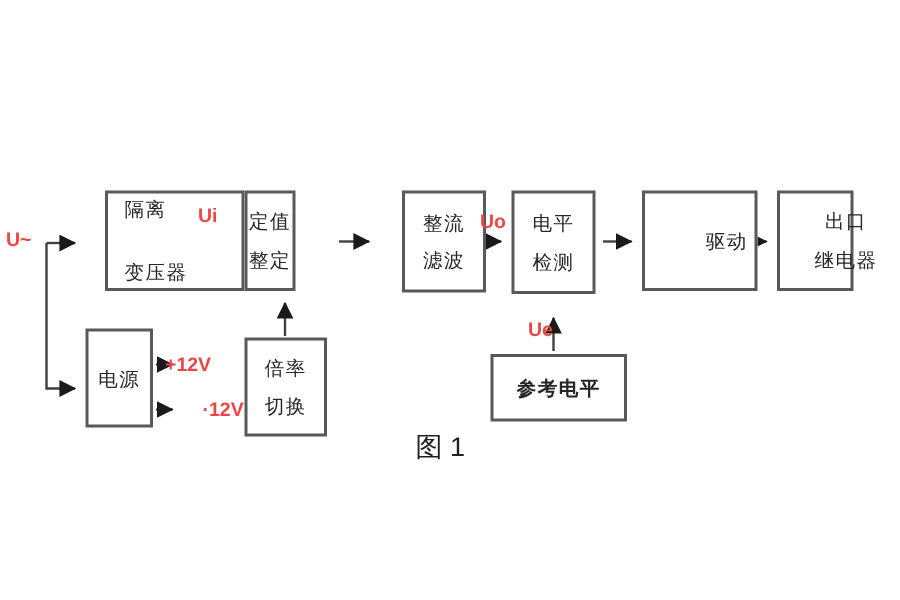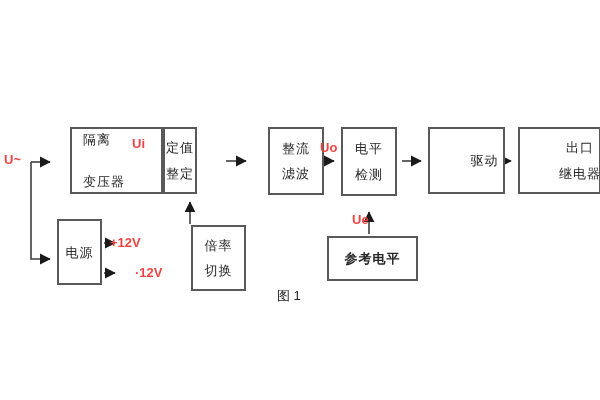--- a/index.html
+++ b/index.html
@@ -16,31 +16,31 @@
     display:flex;flex-direction:column;justify-content:space-evenly;align-items:center;
     font-size:13px;font-weight:500;line-height:1;letter-spacing:1px;
   }
   .box span{white-space:nowrap;}
   .box.left-align{align-items:flex-start;padding-left:11px;}
   .lbl{
     position:absolute;font-size:13px;font-weight:700;color:#ef4444;
     white-space:nowrap;line-height:1;
   }
   .caption{
-    position:absolute;font-size:13px;font-weight:500;color:#1f1f1f;white-space:nowrap;line-height:1;
+    position:absolute;font-size:18px;font-weight:500;color:#1f1f1f;white-space:nowrap;line-height:1;
   }
   
   #b-isolation{left:70px;top:127px;width:93px;height:67px;gap:24px;}
   #b-setting{left:163px;top:127px;width:34px;height:67px;}
   #b-rectify{left:268px;top:127px;width:56px;height:68px;}
   #b-level{left:341px;top:127px;width:56px;height:69px;}
   #b-drive{left:428px;top:127px;width:77px;height:67px;padding-left:36px;}
-  #b-relay{left:518px;top:127px;width:83px;height:67px;padding-left:41px;}
+  #b-relay{left:518px;top:127px;width:51px;height:67px;padding-left:41px;}
   #b-power{left:57px;top:219px;width:45px;height:66px;}
-  #b-ratio{left:163px;top:225px;width:55px;height:66px;margin-left:28px;}
+  #b-ratio{left:163px;top:225px;width:55px;height:66px;}
   #b-reference{left:327px;top:236px;width:91px;height:45px;font-weight:bold;}
   
   #l-input{left:4px;top:153px;}
   #l-ui{left:132px;top:137px;}
   #l-uo{left:320px;top:141px;}
   #l-ue{left:352px;top:213px;}
   #l-p12{left:110px;top:236px;}
   #l-m12{left:135px;top:266px;}
   #l-caption{left:277px;top:289px;}
 </style>

